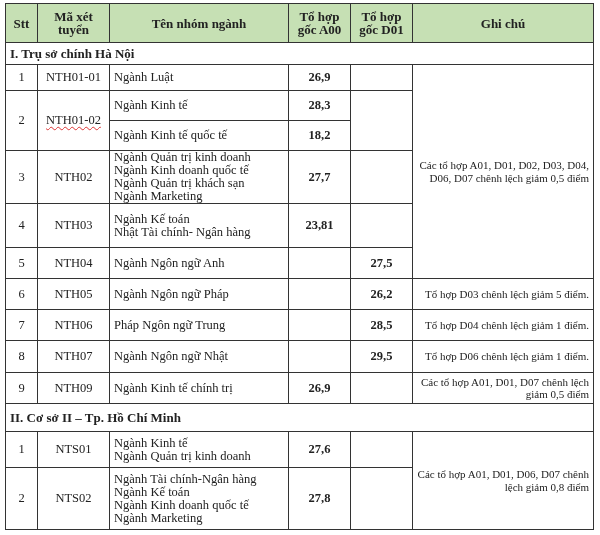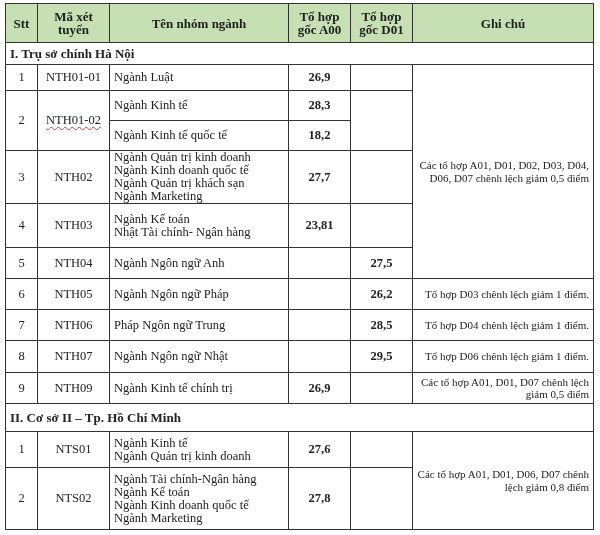--- a/index.html
+++ b/index.html
@@ -92,21 +92,21 @@
     <td class="c b">27,5</td>
     <td class="note"></td>
   </tr>
 
   <tr style="height:31px">
     <td class="c">6</td>
     <td class="c">NTH05</td>
     <td>Ngành Ngôn ngữ Pháp</td>
     <td></td>
     <td class="c b">26,2</td>
-    <td class="note">Tổ hợp D03 chênh lệch giảm 1 điểm.</td>
+    <td class="note">Tổ hợp D03 chênh lệch giảm 5 điểm.</td>
   </tr>
 
   <tr style="height:31px">
     <td class="c">7</td>
     <td class="c">NTH06</td>
     <td>Pháp Ngôn ngữ Trung</td>
     <td></td>
     <td class="c b">28,5</td>
     <td class="note">Tổ hợp D04 chênh lệch giảm 1 điểm.</td>
   </tr>

